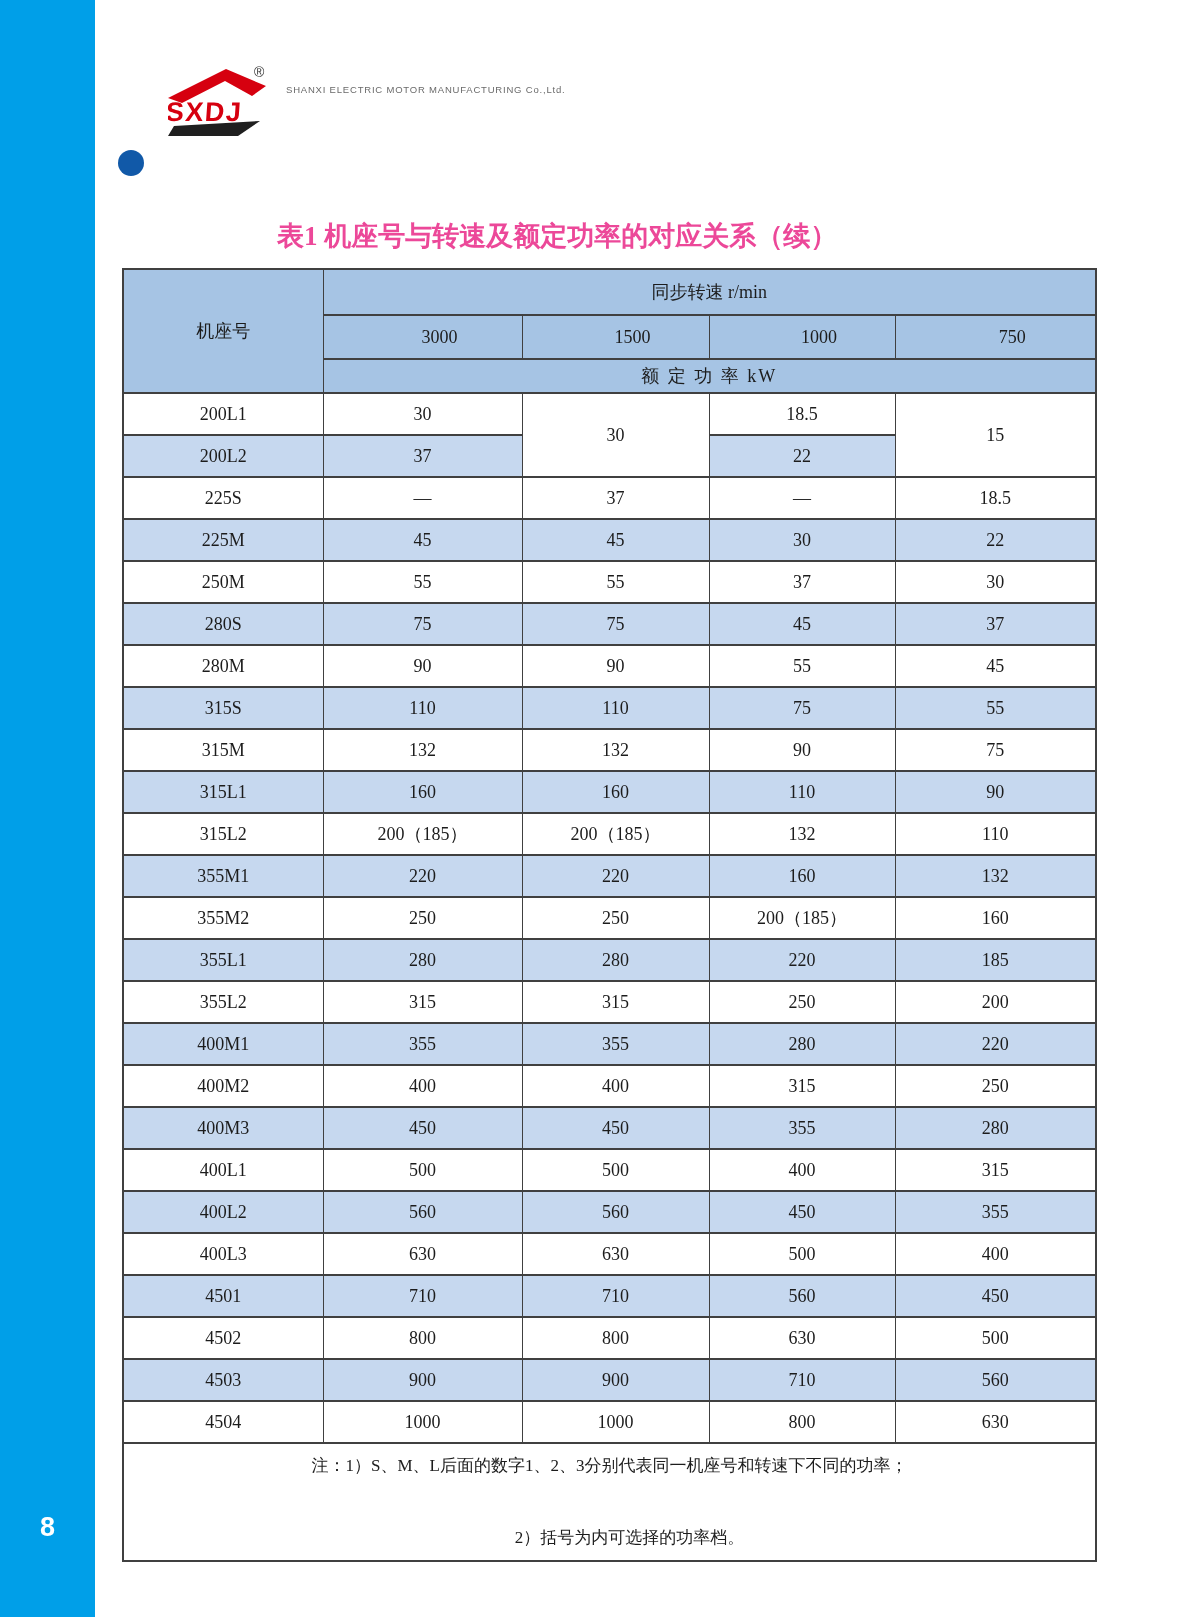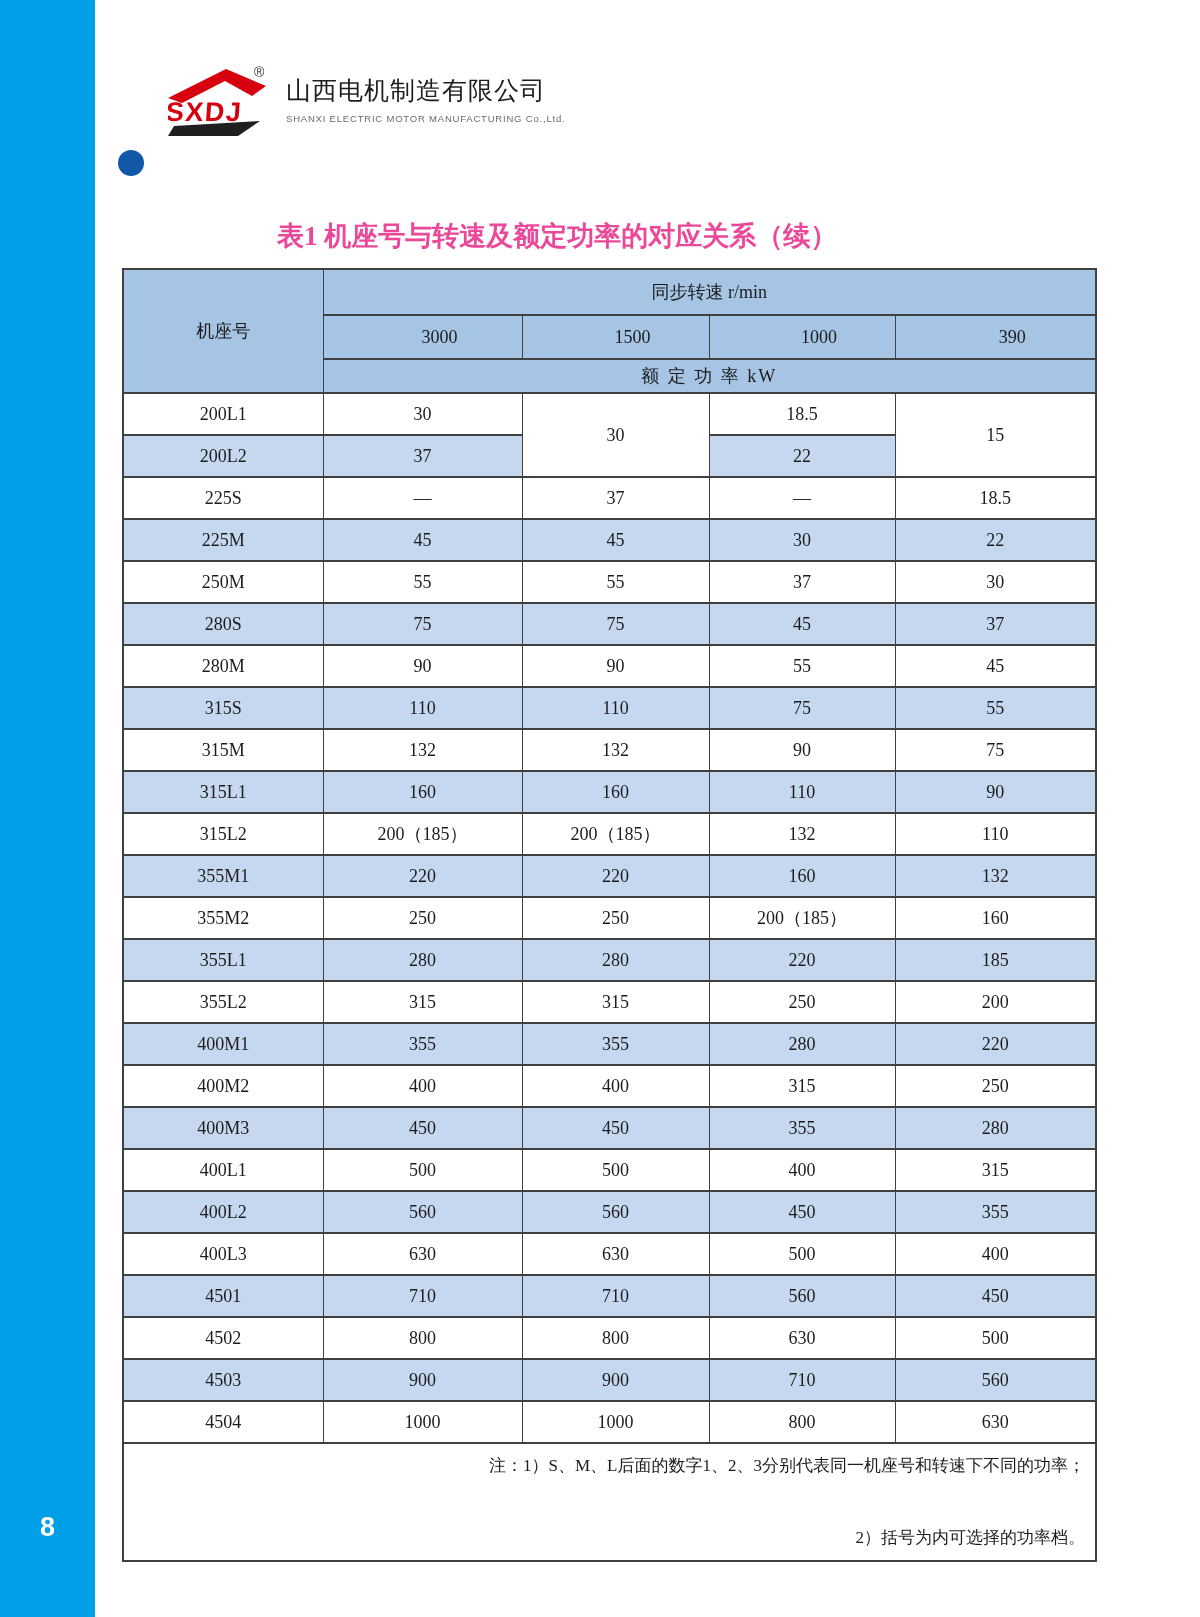--- a/index.html
+++ b/index.html
@@ -68,42 +68,41 @@
     padding:0;
   }
   thead td { background:var(--header_bg); }
   tr.h1 td { height:44px;margin-top:32px; }
   tr.h2 td { height:42px;padding-left:34px; }
   tr.h3 td { height:32px; letter-spacing:2px;margin-left:11px; }
   tbody td { height:40px; background:#ffffff; }
   tbody tr.shaded td { background:var(--shaded_bg); }
   tbody td.white-cell { background:#ffffff; }
   tfoot td.note-cell {
-    text-align:right; vertical-align:middle;
+    text-align:center; vertical-align:middle;
     font-size:17px; padding:8px 10px; line-height:1.65; background:#fff;
   }
   .note-indent { padding-left:2.35em;margin-top:44px; }
 </style>
 </head>
 <body style="--strip: #009fe8; --heading: #1159a8; --header_bg: #a6c4e4; --shaded_bg: #c6d8ef; --border: #404040; --logo_red: #d6000f;">
 
 <div class="side-strip"></div>
 <div class="page-number">8</div>
 
 <div class="logo">
   <div class="logo-mark">
     <svg width="104" height="70" viewBox="0 0 104 70">
       <polygon points="0,32 58,3 98,20 84,30 57,15 14,37" fill="#d6000f"></polygon>
       <text x="1" y="55" font-size="27" font-weight="bold" fill="#d6000f" letter-spacing="1.5" transform="skewX(-4)" font-family="Liberation Sans, sans-serif">SXDJ</text>
       <polygon points="6,60 92,55 70,70 0,70" fill="#1f1f1f"></polygon>
     </svg>
     <span class="logo-reg">®</span>
   </div>
   <div class="logo-textblock">
-    <div class="company-cn">山西电机制造有限公司</div>
     <div class="company-en">SHANXI ELECTRIC MOTOR MANUFACTURING Co.,Ltd.</div>
   </div>
 </div>
 
 <div class="section-heading">
   <div class="bullet"></div>
 </div>
 
 <div class="table-title">表1 机座号与转速及额定功率的对应关系（续）</div>
 
@@ -117,21 +116,21 @@
   </colgroup>
   <thead>
     <tr class="h1">
       <td rowspan="3">机座号</td>
       <td colspan="4">同步转速 r/min</td>
     </tr>
     <tr class="h2">
       <td>3000</td>
       <td>1500</td>
       <td>1000</td>
-      <td>390</td>
+      <td>750</td>
     </tr>
     <tr class="h3">
       <td colspan="4">额 定 功 率 kW</td>
     </tr>
   </thead>
   <tbody>
       <tr>
         <td>200L1</td>
         <td>30</td>
         <td rowspan="2" class="white-cell">30</td>

